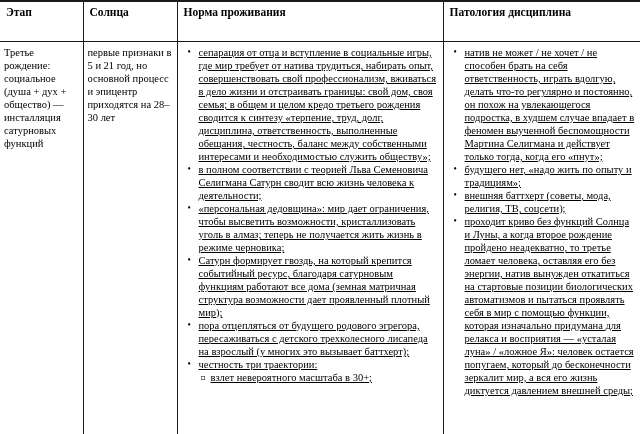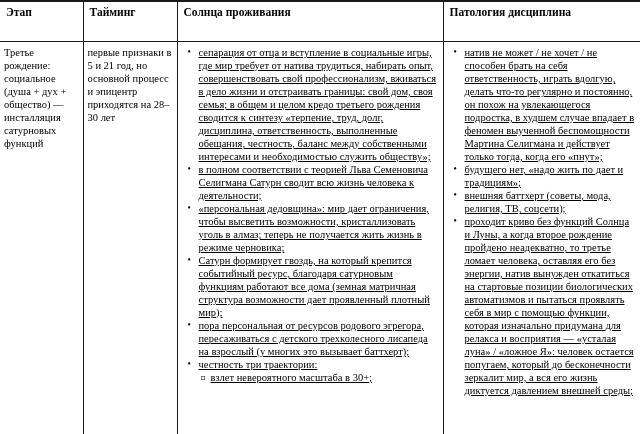--- a/index.html
+++ b/index.html
@@ -83,22 +83,22 @@
 <table class="doc-table">
   <colgroup>
     <col class="c1">
       <col class="c2">
       <col class="c3">
       <col class="c4">
   </colgroup>
   <thead>
     <tr>
       <th class="sep">Этап</th>
-      <th class="sep">Тайминг</th>
-      <th class="sep">Солнца проживания</th>
+      <th class="sep">Солнца</th>
+      <th class="sep">Норма проживания</th>
       <th>Патология дисциплина</th>
     </tr>
   </thead>
   <tbody>
     <tr>
       <td class="sep">
         <div class="cellbox">Третье рождение: социальное (душа + дух + общество) — инсталляция сатурновых функций</div>
       </td>
       <td class="sep">
         <div class="cellbox">первые признаки в 5 и 21 год, но основной процесс и эпицентр приходятся на 28–30 лет</div>
@@ -117,21 +117,21 @@
             <li>
               <span class="bmark">•</span>
               <span class="btxt">«персональная дедовщина»: мир дает ограничения, чтобы высветить возможности, кристаллизовать уголь в алмаз; теперь не получается жить жизнь в режиме черновика;</span>
             </li>
             <li>
               <span class="bmark">•</span>
               <span class="btxt">Сатурн формирует гвоздь, на который крепится событийный ресурс, благодаря сатурновым функциям работают все дома (земная матричная структура возможности дает проявленный плотный мир);</span>
             </li>
             <li>
               <span class="bmark">•</span>
-              <span class="btxt">пора персональная от ресурсов родового эгрегора, пересаживаться с детского трехколесного лисапеда на взрослый (у многих это вызывает баттхерт);</span>
+              <span class="btxt">пора отцепляться от будущего родового эгрегора, пересаживаться с детского трехколесного лисапеда на взрослый (у многих это вызывает баттхерт);</span>
             </li>
             <li>
               <span class="bmark">•</span>
               <span class="btxt">честность три траектории:</span>
             </li>
           </ul>
           <ul class="sublist">
             <li>
               <span class="smark">▫</span>
               <span class="btxt">взлет невероятного масштаба в 30+;</span>
@@ -141,21 +141,21 @@
       </td>
       <td>
         <div class="cellbox bullets">
           <ul class="blist">
             <li>
               <span class="bmark">•</span>
               <span class="btxt">натив не может / не хочет / не способен брать на себя ответственность, играть вдолгую, делать что-то регулярно и постоянно, он похож на увлекающегося подростка, в худшем случае впадает в феномен выученной беспомощности Мартина Селигмана и действует только тогда, когда его «пнут»;</span>
             </li>
             <li>
               <span class="bmark">•</span>
-              <span class="btxt">будущего нет, «надо жить по дает и традициям»;</span>
+              <span class="btxt">будущего нет, «надо жить по опыту и традициям»;</span>
             </li>
             <li>
               <span class="bmark">•</span>
               <span class="btxt">внешняя баттхерт (советы, мода, религия, ТВ, соцсети);</span>
             </li>
             <li>
               <span class="bmark">•</span>
               <span class="btxt">проходит криво без функций Солнца и Луны, а когда второе рождение пройдено неадекватно, то третье ломает человека, оставляя его без энергии, натив вынужден откатиться на стартовые позиции биологических автоматизмов и пытаться проявлять себя в мир с помощью функции, которая изначально придумана для релакса и восприятия — «усталая луна» / «ложное Я»: человек остается попугаем, который до бесконечности зеркалит мир, а вся его жизнь диктуется давлением внешней среды;</span>
             </li>
           </ul>

